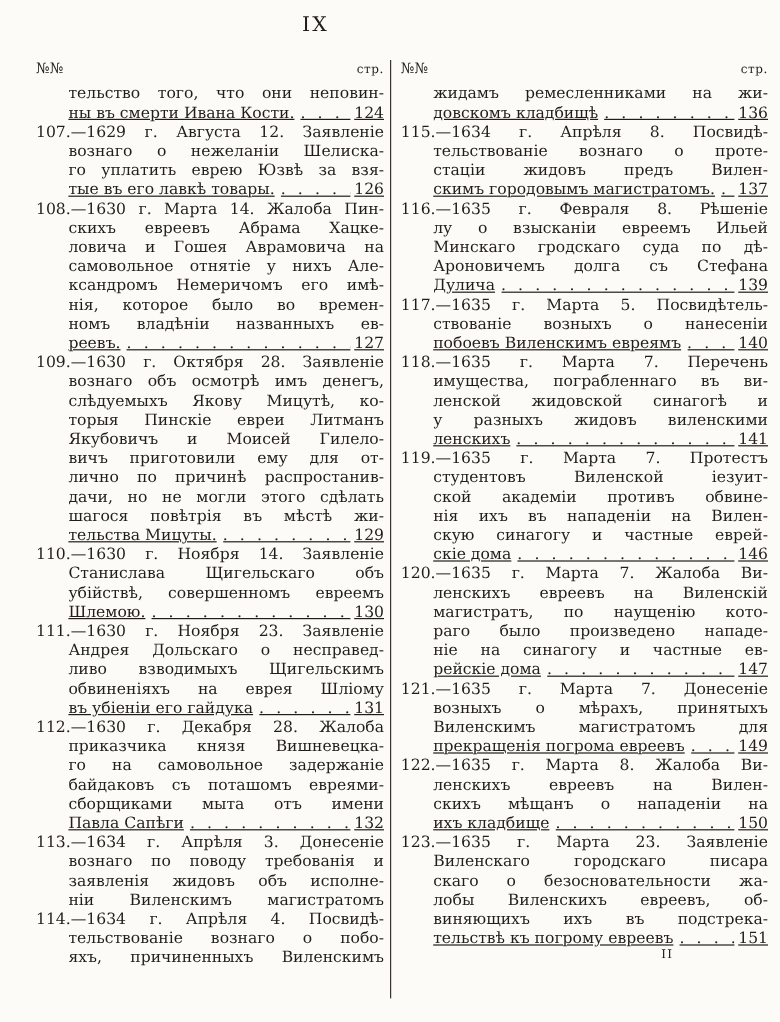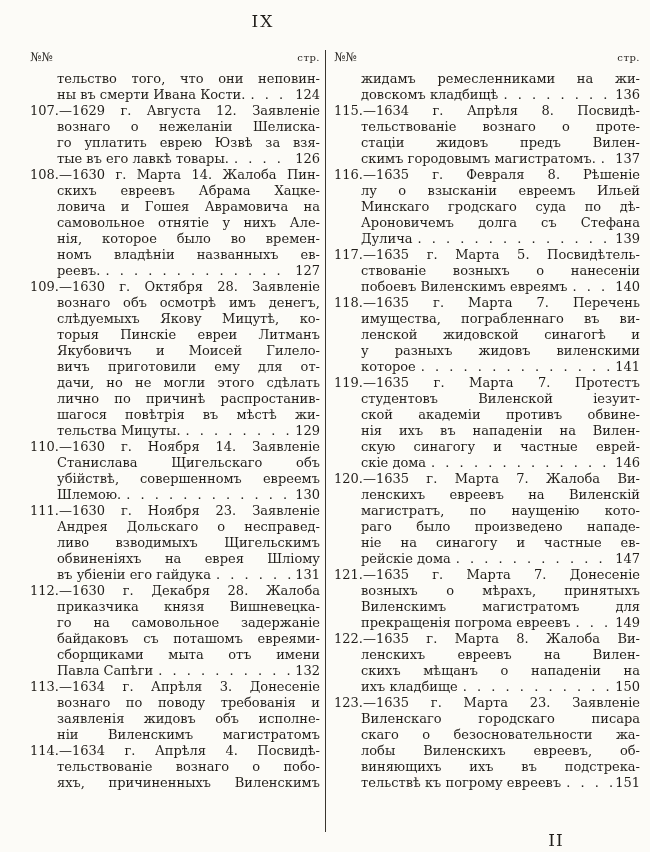--- a/index.html
+++ b/index.html
@@ -54,44 +54,45 @@
     margin-left: 27px;
   }
   .line.first { margin-left: 0; }
   .line.mid {
     text-align: justify;
     text-align-last: justify;
   }
   .line.pageline {
     display: flex;
     align-items: baseline;
+    text-decoration: underline;
   }
   .line.pageline .txt { white-space: nowrap; }
   .leader {
     flex: 1;
     overflow: hidden;
     white-space: nowrap;
     margin: 0 3px 0 5px;
   }
   .leader::after {
     content: ". . . . . . . . . . . . . . . . . . . . . . . . . . . .";
     letter-spacing: 3px;
   }
   .pg {
     min-width: 23px;
     text-align: left;
     white-space: nowrap;
   }
   .num { }
   .signature-mark {
     position: absolute;
-    left: 540px; top: 830px;
+    left: 540px; top: 790px;
     width: 32px;
     text-align: center;
-    font-size: 17px;
+    font-size: 10px;
     letter-spacing: 1px;
   }
 </style>
 </head>
 <body>
 
 <div class="page">
 
   <div class="roman-heading">IX</div>
 
@@ -119,37 +120,38 @@
             <span class="txt">тые въ его лавкѣ товары.</span>
             <span class="leader"></span>
             <span class="pg">126</span>
           </div>
         </div>
         <div class="entry">
           <div class="line mid first"><span class="num">108.</span>—1630 г. Марта 14. Жалоба Пин-</div>
           <div class="line mid">скихъ евреевъ Абрама Хацке-</div>
           <div class="line mid">ловича и Гошея Аврамовича на</div>
           <div class="line mid">самовольное отнятіе у нихъ Але-</div>
+          <div class="line mid">ксандромъ Немеричомъ его имѣ-</div>
           <div class="line mid">нія, которое было во времен-</div>
           <div class="line mid">номъ владѣніи названныхъ ев-</div>
           <div class="line pageline">
             <span class="txt">реевъ.</span>
             <span class="leader"></span>
             <span class="pg">127</span>
           </div>
         </div>
         <div class="entry">
           <div class="line mid first"><span class="num">109.</span>—1630 г. Октября 28. Заявленіе</div>
           <div class="line mid">вознаго объ осмотрѣ имъ денегъ,</div>
           <div class="line mid">слѣдуемыхъ Якову Мицутѣ, ко-</div>
           <div class="line mid">торыя Пинскіе евреи Литманъ</div>
           <div class="line mid">Якубовичъ и Моисей Гилело-</div>
           <div class="line mid">вичъ приготовили ему для от-</div>
+          <div class="line mid">лично по причинѣ распростанив-</div>
           <div class="line mid">дачи, но не могли этого сдѣлать</div>
-          <div class="line mid">лично по причинѣ распростанив-</div>
           <div class="line mid">шагося повѣтрія въ мѣстѣ жи-</div>
           <div class="line pageline">
             <span class="txt">тельства Мицуты.</span>
             <span class="leader"></span>
             <span class="pg">129</span>
           </div>
         </div>
         <div class="entry">
           <div class="line mid first"><span class="num">110.</span>—1630 г. Ноября 14. Заявленіе</div>
           <div class="line mid">Станислава Щигельскаго объ</div>
@@ -240,21 +242,21 @@
             <span class="leader"></span>
             <span class="pg">140</span>
           </div>
         </div>
         <div class="entry">
           <div class="line mid first"><span class="num">118.</span>—1635 г. Марта 7. Перечень</div>
           <div class="line mid">имущества, пограбленнаго въ ви-</div>
           <div class="line mid">ленской жидовской синагогѣ и</div>
           <div class="line mid">у разныхъ жидовъ виленскими</div>
           <div class="line pageline">
-            <span class="txt">которое</span>
+            <span class="txt">ленскихъ</span>
             <span class="leader"></span>
             <span class="pg">141</span>
           </div>
         </div>
         <div class="entry">
           <div class="line mid first"><span class="num">119.</span>—1635 г. Марта 7. Протестъ</div>
           <div class="line mid">студентовъ Виленской іезуит-</div>
           <div class="line mid">ской академіи противъ обвине-</div>
           <div class="line mid">нія ихъ въ нападеніи на Вилен-</div>
           <div class="line mid">скую синагогу и частные еврей-</div>

